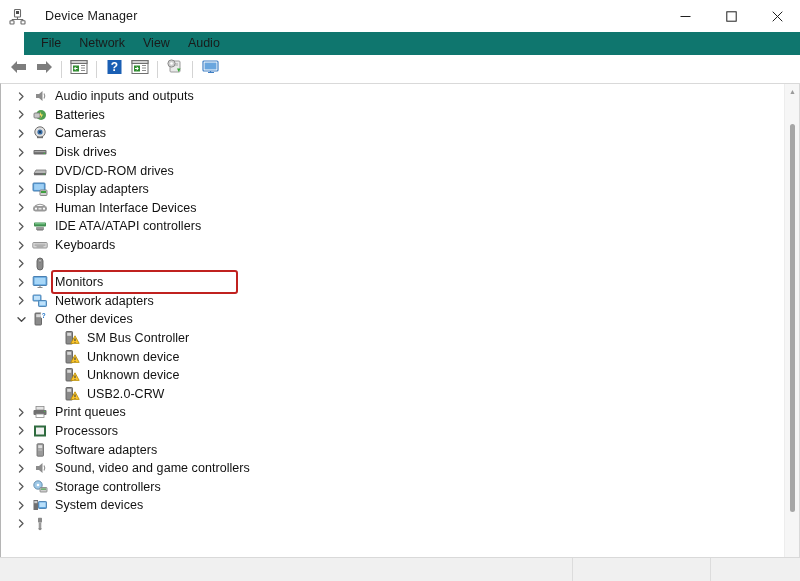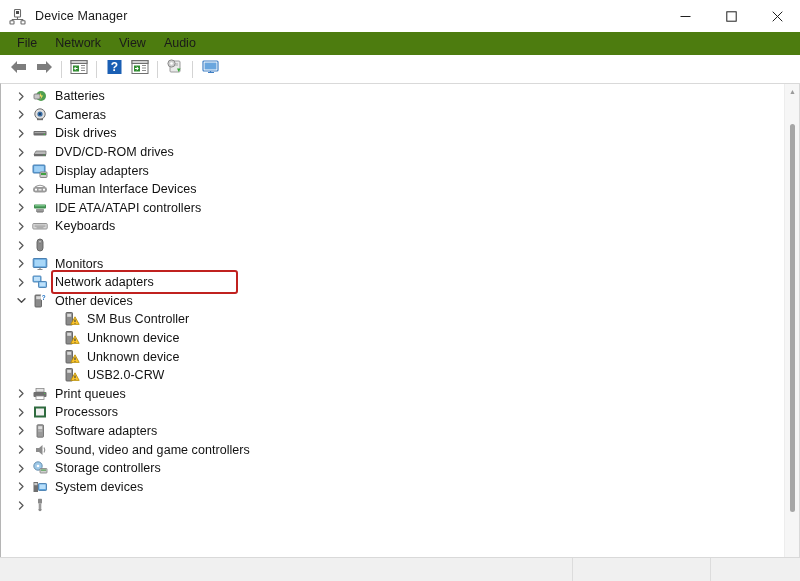--- a/index.html
+++ b/index.html
@@ -25,21 +25,21 @@
     flex: 0 0 32px;
     background: #ffffff;
     display: flex;
     align-items: center;
     position: relative;
   }
   .titlebar-left {
     display: flex;
     align-items: center;
     padding-left: 9px;
-    gap: 9px;
+    gap: 19px;
   }
   .app-icon { width: 17px; height: 17px; display: block; }
   .title-text {
     font-size: 12.5px;
     color: #1a1a1a;
     letter-spacing: 0.1px;
   }
   .win-controls {
     position: absolute;
     right: 0; top: 0;
@@ -50,24 +50,25 @@
     width: 46px; height: 32px;
     display: flex; align-items: center; justify-content: center;
     color: #202020;
   }
   .win-btn svg { display: block; }
 
   
   .menubar {
     height: 23px;
     flex: 0 0 23px;
-    background: #4d7c0f;
+    background: #0f766e;
     display: flex;
     align-items: center;
     padding-left: 8px;
+    margin-left: 24px;
   }
   .menu-item {
     font-size: 12.5px;
     color: #1a1a1a;
     padding: 2px 9px;
     line-height: 15px;
     white-space: nowrap;
   }
 
   
@@ -297,20 +298,34 @@
           <rect x="3.5" y="3.5" width="12" height="7" fill="#6aa6de"></rect>
           <path d="M7 13.5 H13 M9.5 12 V13.5" stroke="#3f7fc4" stroke-width="1.2" fill="none"></path>
         </svg>
       </span>
     </div>
   </div>
 
   <div class="content">
     <div class="tree">
 
+      <div class="row">
+        <span class="chev">
+            <svg width="9" height="9" viewBox="0 0 9 9">
+              <path d="M2.5 1 L6 4.5 L2.5 8" stroke="#5a5a5a" stroke-width="1.3" fill="none" stroke-linecap="round" stroke-linejoin="round"></path>
+            </svg>
+          </span>
+        <span class="ricon">
+            <svg width="16" height="16" viewBox="0 0 16 16">
+              <path d="M4 6 L7 6 L10.5 3 L10.5 13 L7 10 L4 10 Z" fill="#8c8c8c"></path>
+              <path d="M12 5.5 Q13.6 8 12 10.5" stroke="#8c8c8c" stroke-width="1.1" fill="none"></path>
+            </svg>
+          </span>
+        <span class="rlabel">Audio inputs and outputs</span>
+      </div>
 
       <div class="row">
         <span class="chev">
             <svg width="9" height="9" viewBox="0 0 9 9">
               <path d="M2.5 1 L6 4.5 L2.5 8" stroke="#5a5a5a" stroke-width="1.3" fill="none" stroke-linecap="round" stroke-linejoin="round"></path>
             </svg>
           </span>
         <span class="ricon">
             <svg width="16" height="16" viewBox="0 0 16 16">
               <circle cx="9" cy="8" r="5" fill="#4f9f4f"></circle>

